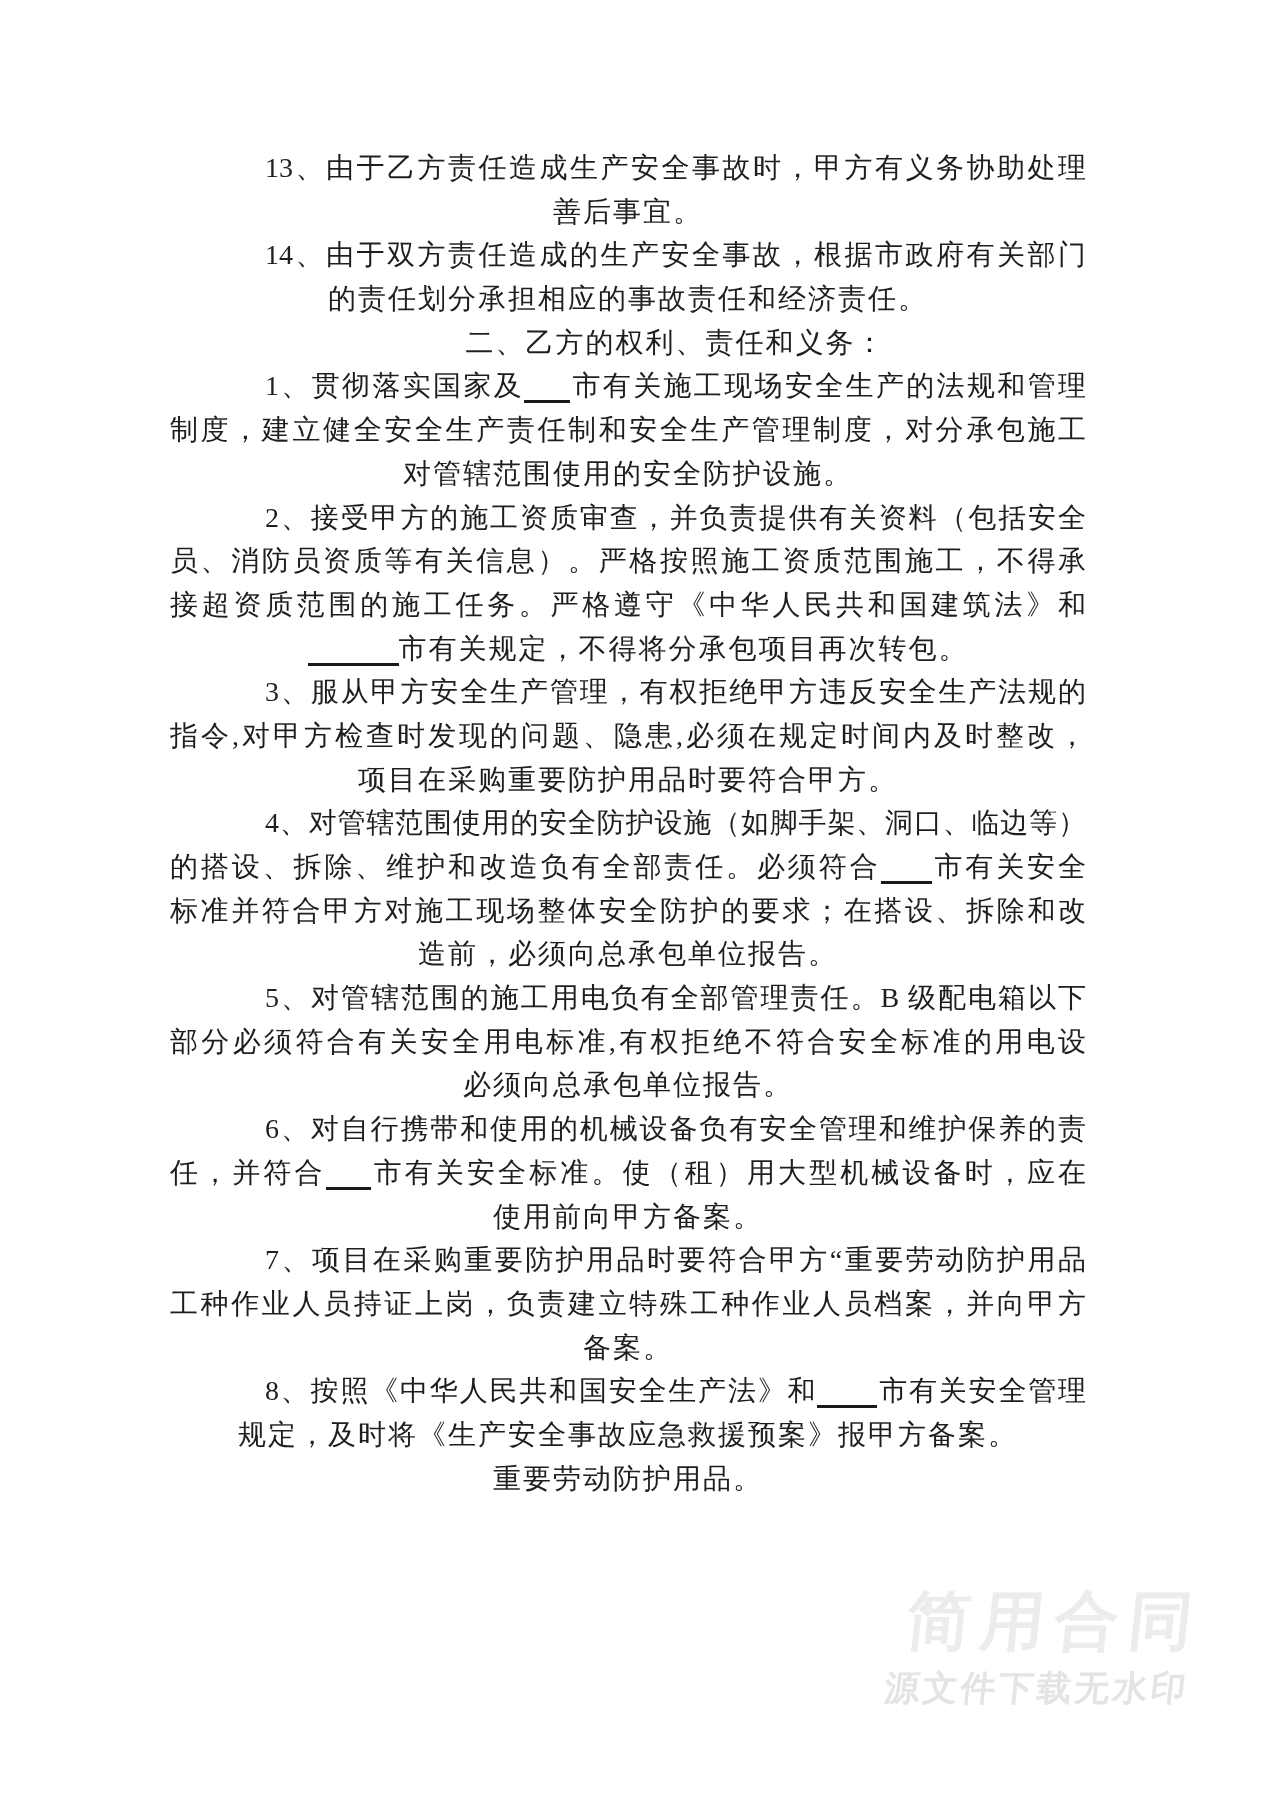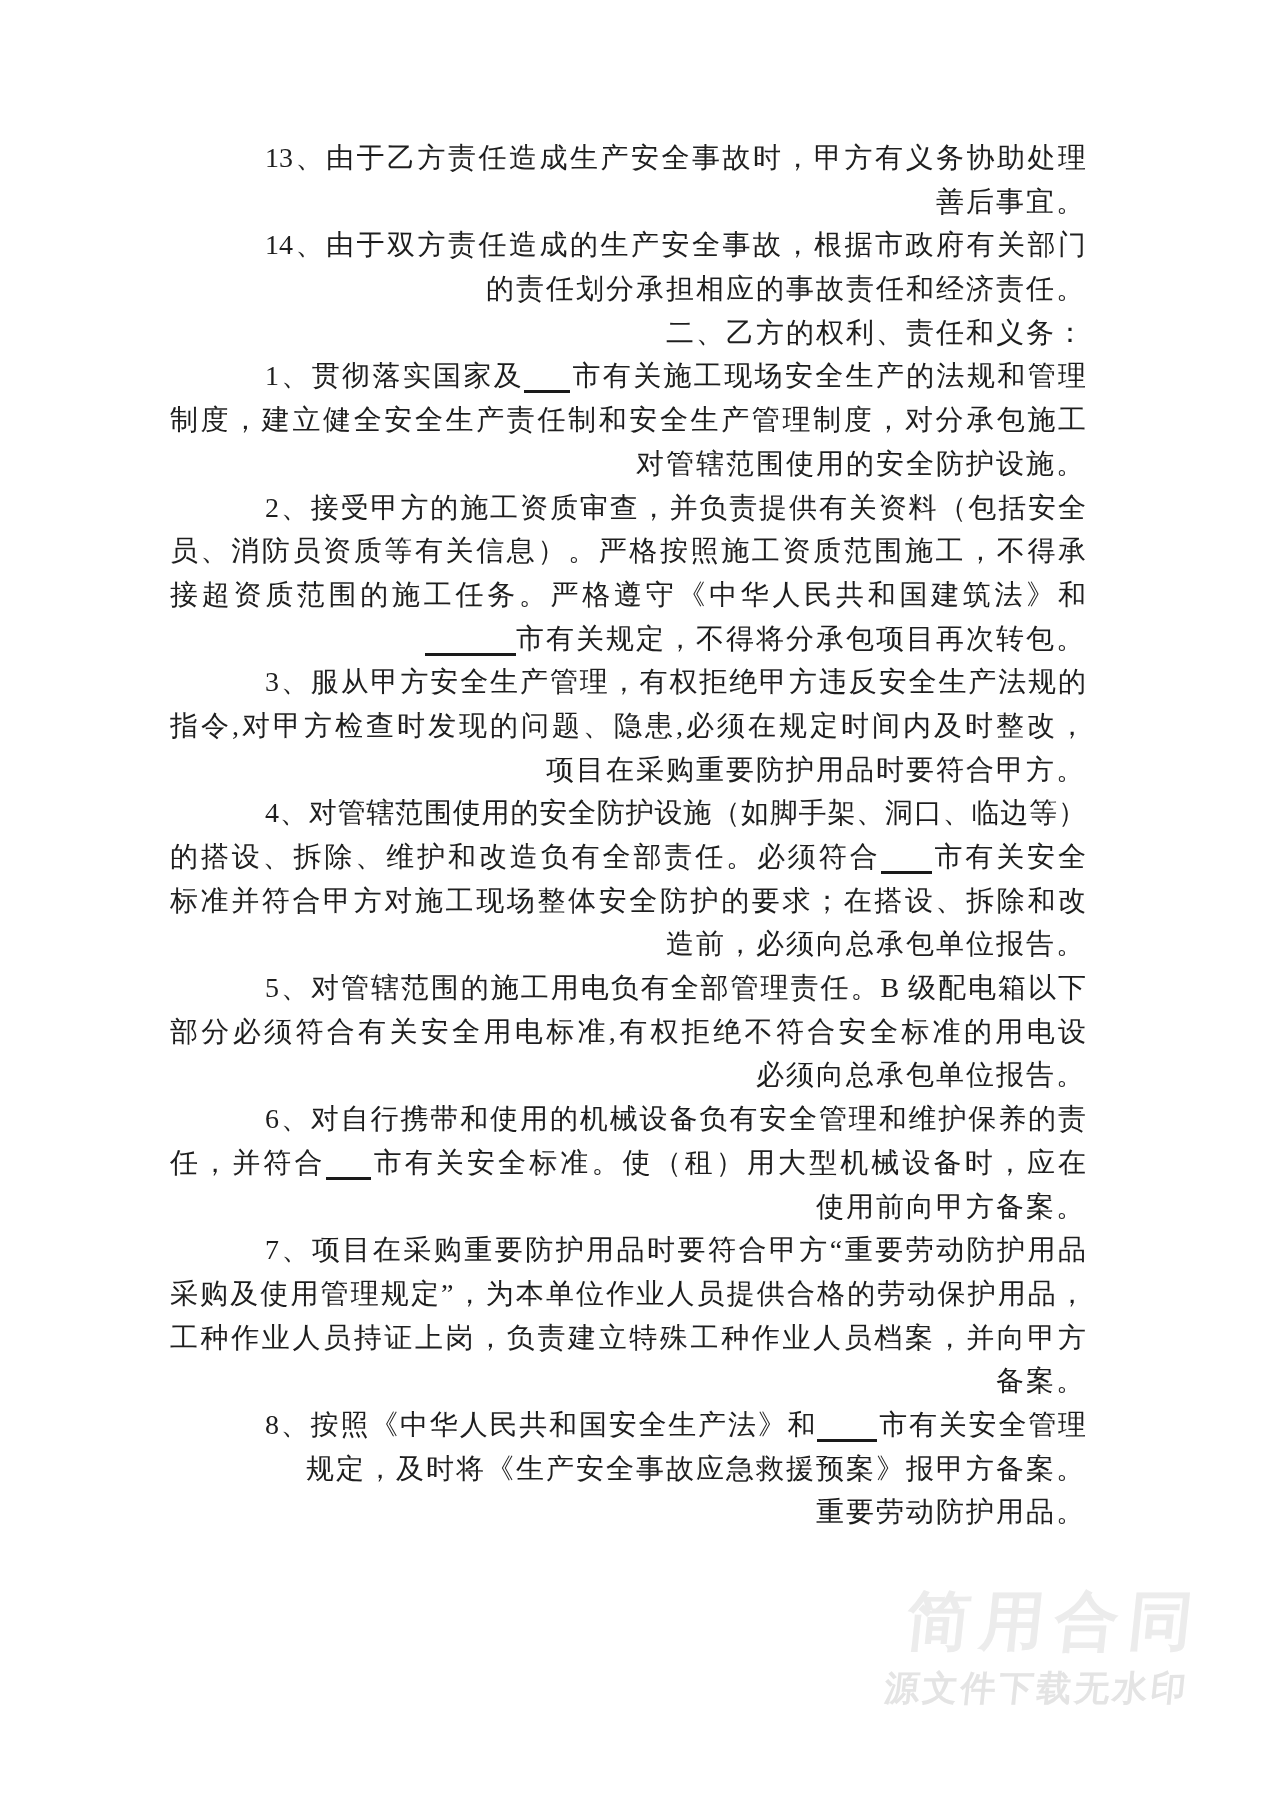--- a/index.html
+++ b/index.html
@@ -12,31 +12,31 @@
     width: 1280px;
     height: 1810px;
     background: #ffffff;
     overflow: hidden;
     font-family: "Liberation Serif", serif;
   }
   
   .doc {
     position: absolute;
     left: 170px;
-    top: 136px;
+    top: 146px;
     width: 916px;
     color: #1e1e1e;
   }
   .line {
     height: 43.7px;
     line-height: 43.7px;
     font-size: 28px;
     letter-spacing: 2px;
     white-space: nowrap;
-    text-align: right;
+    text-align: center;
   }
   .line.justify {
     letter-spacing: 0;
     white-space: normal;
     text-align: justify;
     text-align-last: justify;
     text-justify: inter-character;
   }
   .indent {
     display: inline-block;
@@ -107,21 +107,20 @@
       <div class="line justify">的搭设、拆除、维护和改造负有全部责任。必须符合<span class="blank" style="width: 51px;"></span>市有关安全</div>
       <div class="line justify">标准并符合甲方对施工现场整体安全防护的要求；在搭设、拆除和改</div>
       <div class="line">造前，必须向总承包单位报告。</div>
       <div class="line justify"><span class="indent"></span>5、对管辖范围的施工用电负有全部管理责任。B 级配电箱以下</div>
       <div class="line justify">部分必须符合有关安全用电标准,有权拒绝不符合安全标准的用电设</div>
       <div class="line">必须向总承包单位报告。</div>
       <div class="line justify"><span class="indent"></span>6、对自行携带和使用的机械设备负有安全管理和维护保养的责</div>
       <div class="line justify">任，并符合<span class="blank" style="width: 45px;"></span>市有关安全标准。使（租）用大型机械设备时，应在</div>
       <div class="line">使用前向甲方备案。</div>
       <div class="line justify"><span class="indent"></span>7、项目在采购重要防护用品时要符合甲方“重要劳动防护用品</div>
-      <div class="line justify">采购及使用管理规定”，为本单位作业人员提供合格的劳动保护用品，</div>
       <div class="line justify">工种作业人员持证上岗，负责建立特殊工种作业人员档案，并向甲方</div>
       <div class="line">备案。</div>
       <div class="line justify"><span class="indent"></span>8、按照《中华人民共和国安全生产法》和<span class="blank" style="width: 60px;"></span>市有关安全管理</div>
       <div class="line">规定，及时将《生产安全事故应急救援预案》报甲方备案。</div>
       <div class="line">重要劳动防护用品。</div>
     </div>
 
 </div>
 
 </body></html>

